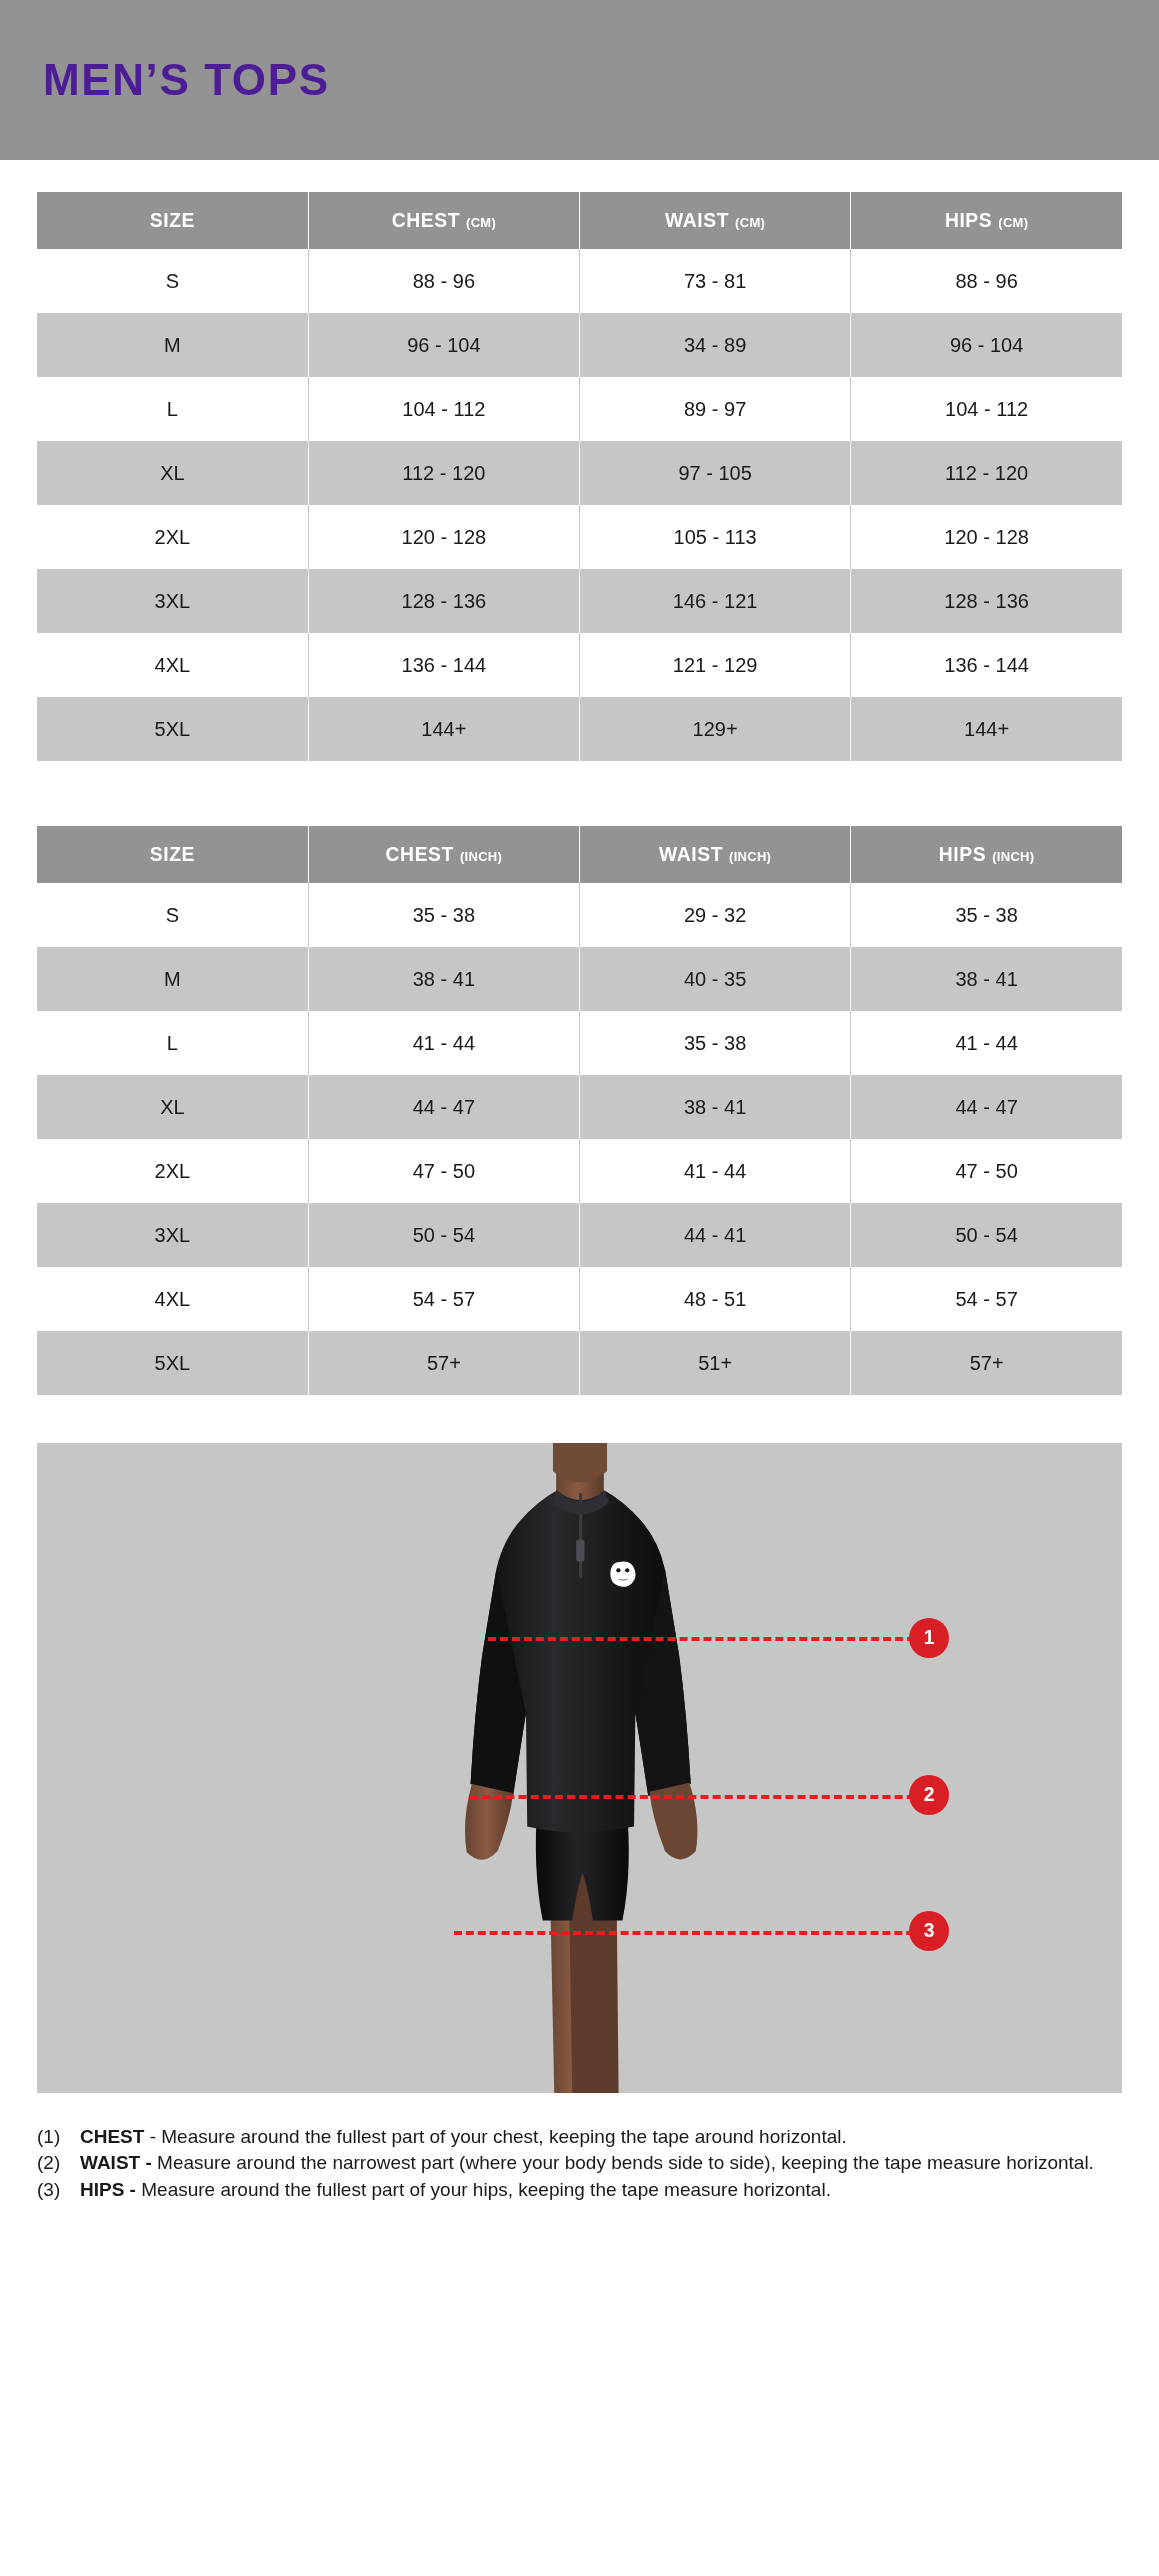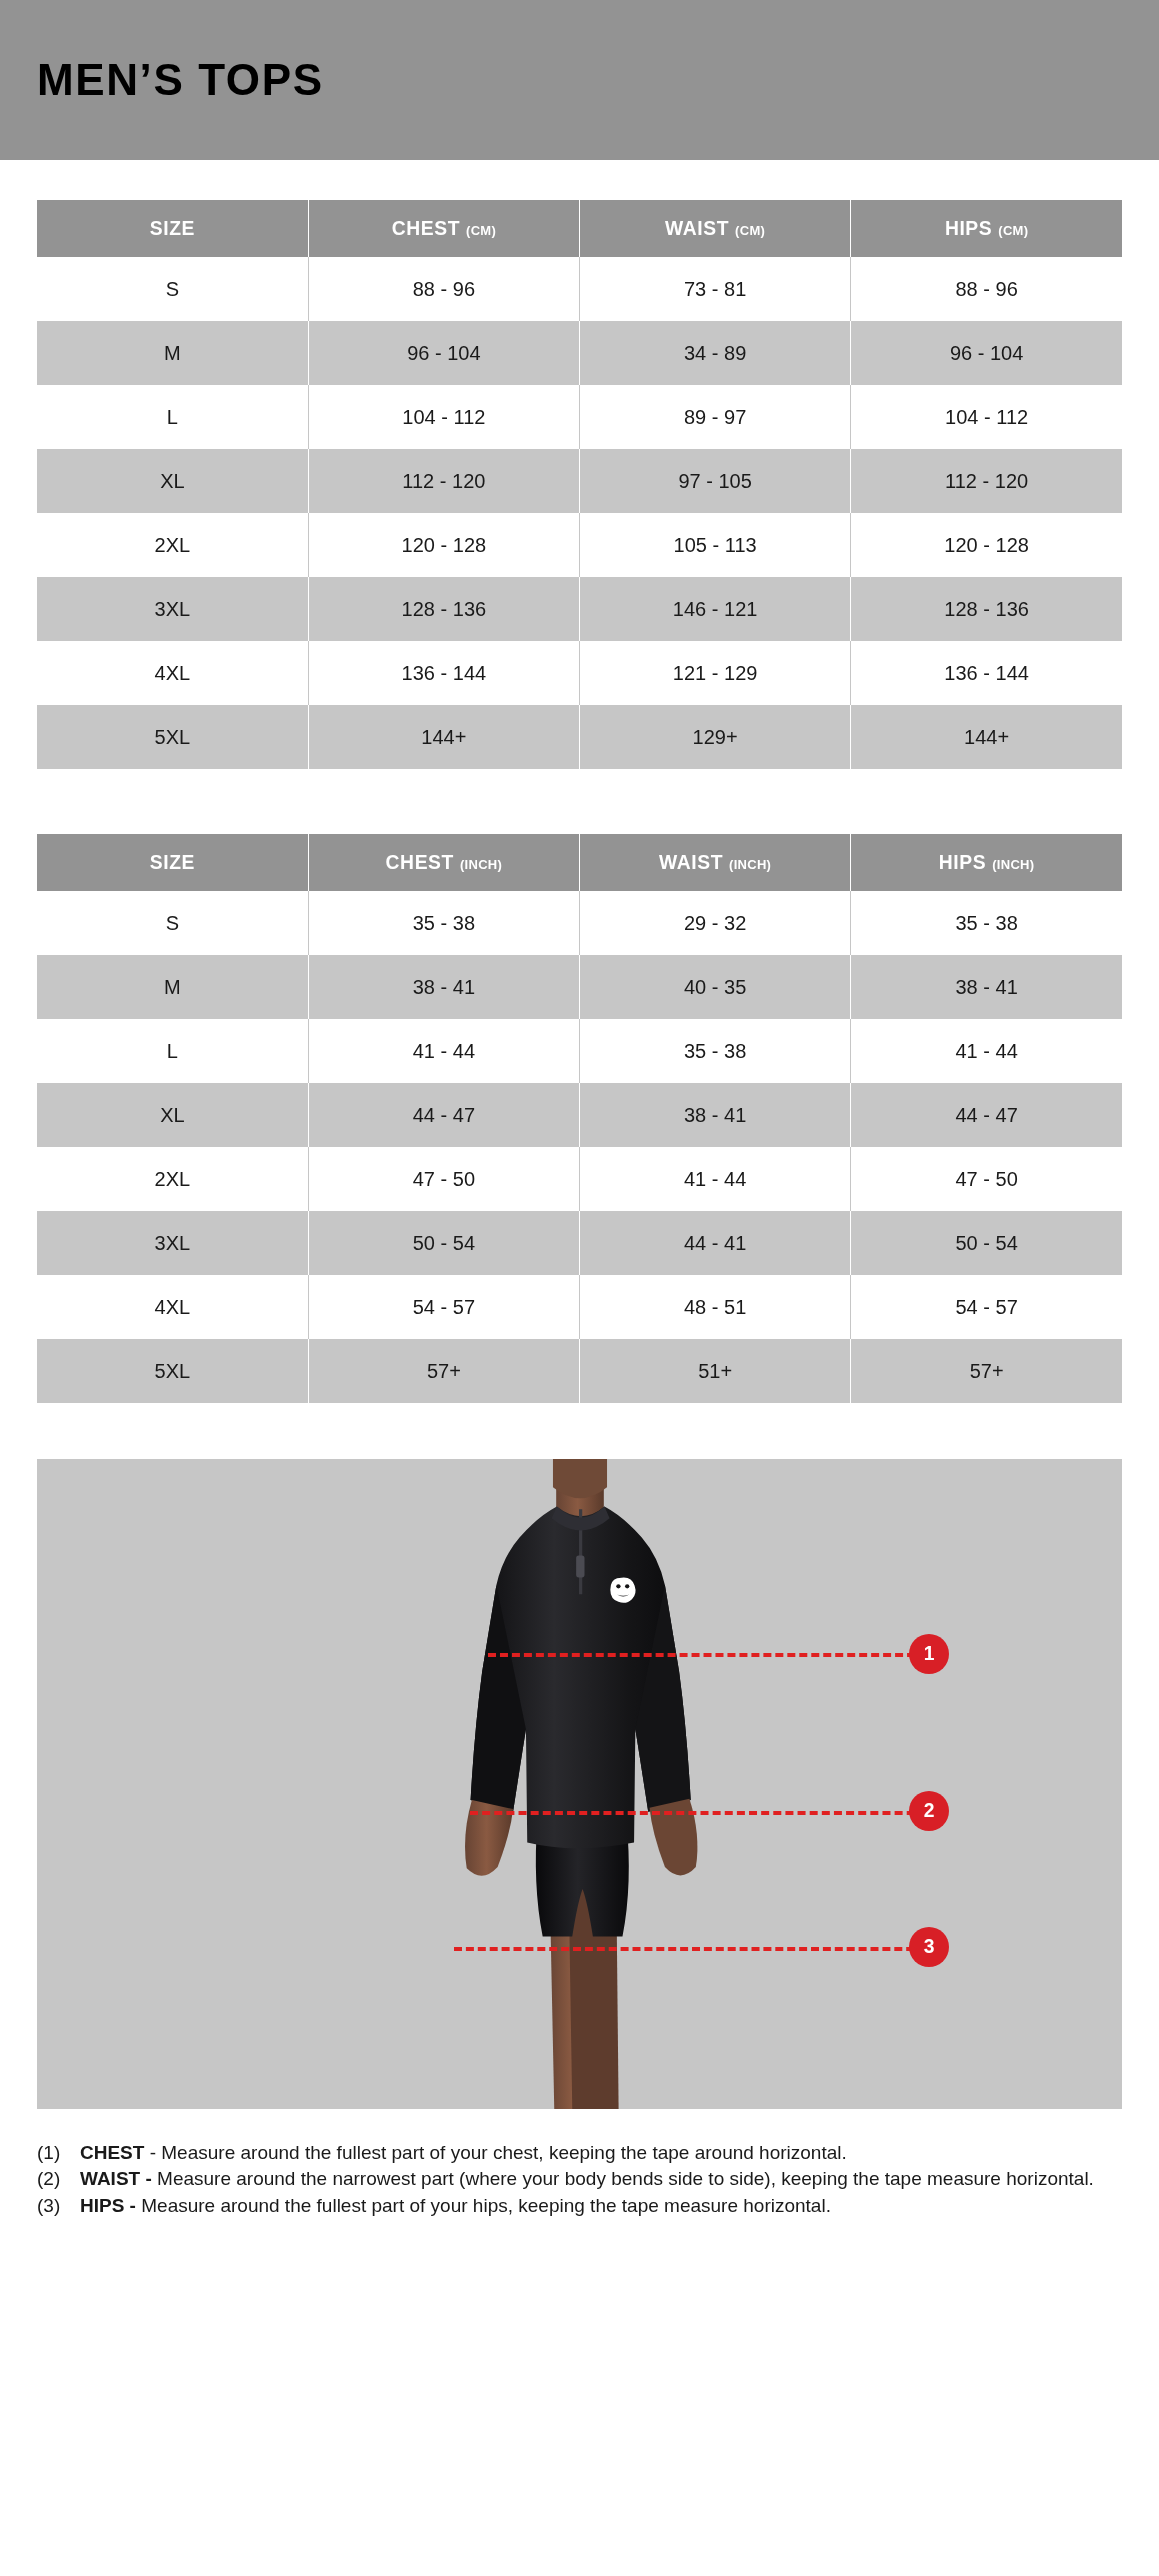--- a/index.html
+++ b/index.html
@@ -16,29 +16,30 @@
 
   
   .header {
     background: #939393;
     height: 160px;
     display: flex;
     align-items: center;
     padding-left: 37px;
   }
   .header h1 {
-    color: #000000;
+    color: #4c1d95;
     font-size: 44px;
     font-weight: bold;
     letter-spacing: 1.6px;
+    margin-left: 6px;
   }
 
   
   .table-wrap {
-    padding: 8px 37px;
+    padding: 0 37px;
   }
   .size-table {
     width: 100%;
     border-collapse: collapse;
     table-layout: fixed;
     margin-top: 32px;
   }
   .size-table th {
     background: #939393;
     color: #ffffff;

